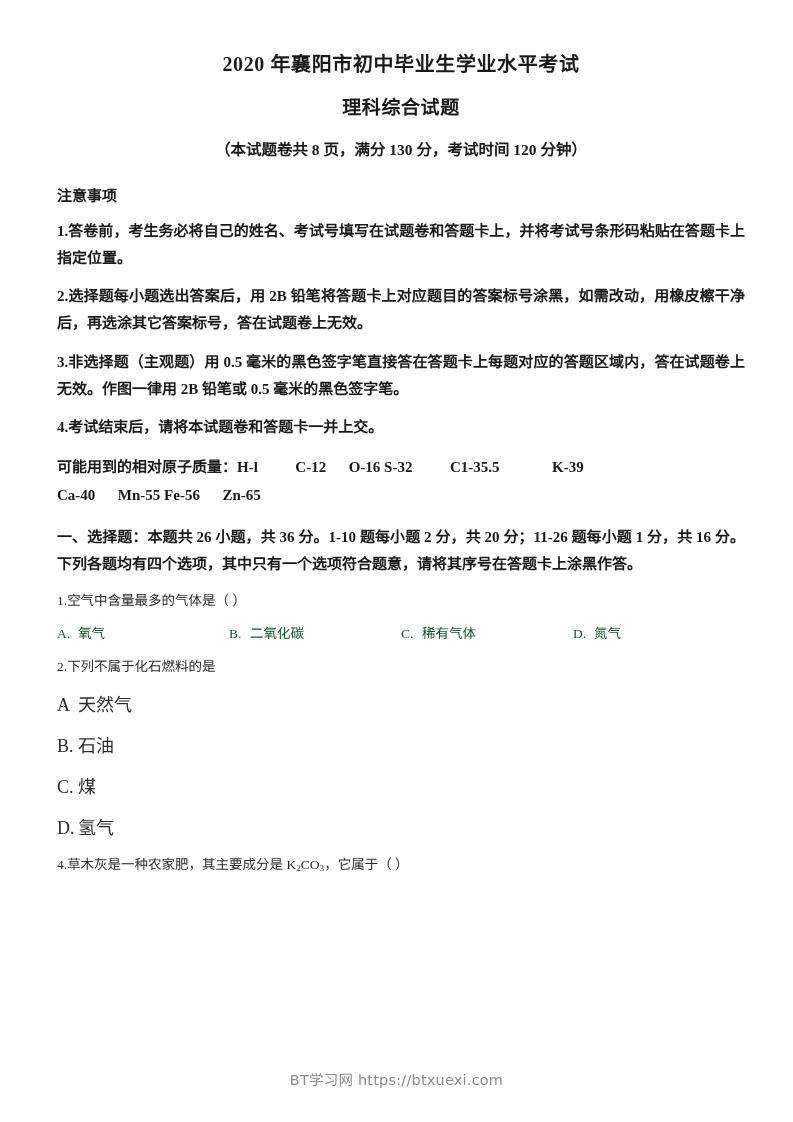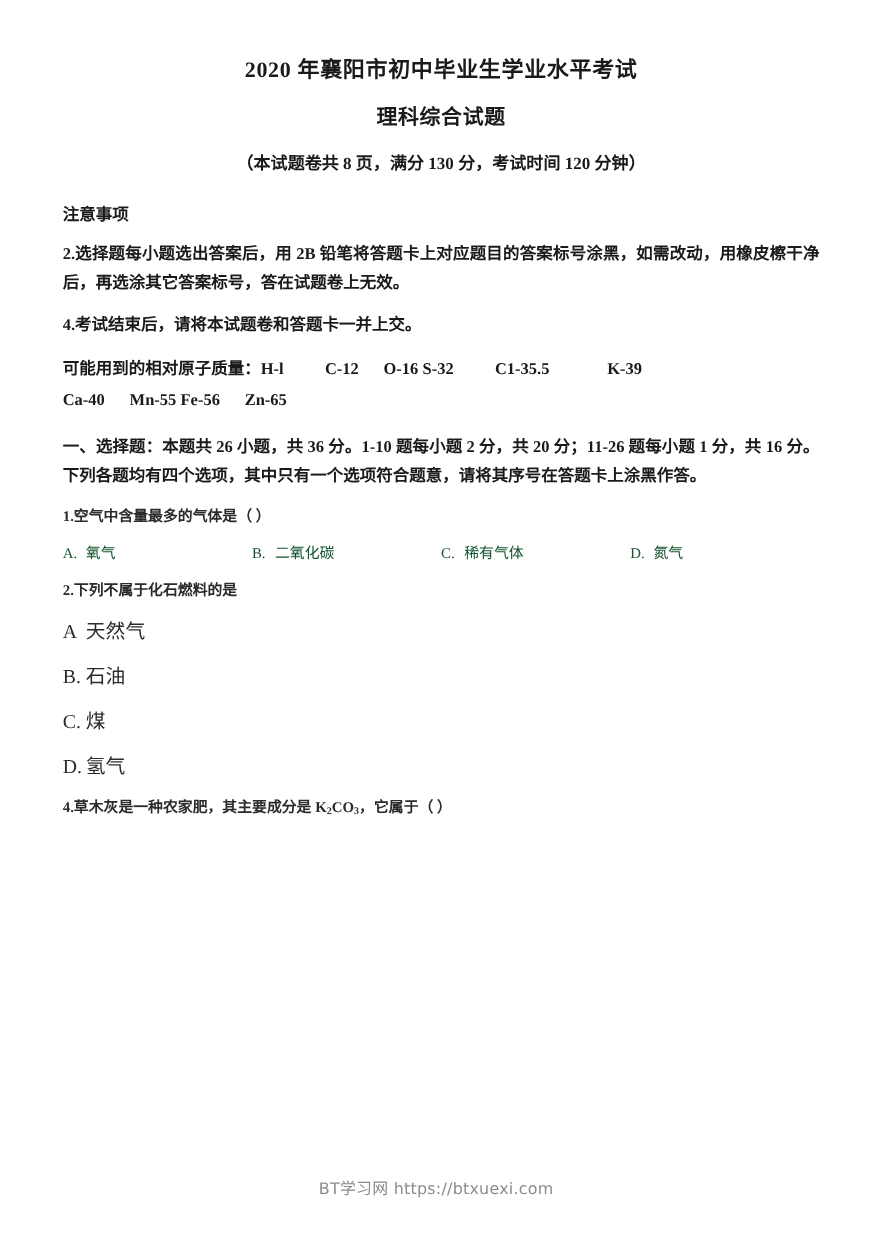--- a/index.html
+++ b/index.html
@@ -96,21 +96,21 @@
     text-align: justify;
     text-justify: inter-ideograph;
   }
 
   
   .question {
     padding-top: 13px;
   }
   .q-stem {
     font-size: 13.5px;
-    font-weight: bold;
+    font-weight: normal;
     margin: 0;
     line-height: 1.5;
     color: #2b2b2b;
   }
   .opts-inline {
     display: flex;
     font-size: 13.5px;
     color: #14532d;
     padding-top: 13px;
     line-height: 1.5;
@@ -163,21 +163,23 @@
 <body>
 
 <div class="page">
   <div class="content">
 
     <h1 class="doc-title">2020 年襄阳市初中毕业生学业水平考试</h1>
     <h2 class="doc-subtitle">理科综合试题</h2>
     <p class="doc-meta">（本试题卷共 8 页，满分 130 分，考试时间 120 分钟）</p>
 
     <p class="notice-head">注意事项</p>
+    <p class="notice-item">1.答卷前，考生务必将自己的姓名、考试号填写在试题卷和答题卡上，并将考试号条形码粘贴在答题卡上指定位置。</p>
     <p class="notice-item">2.选择题每小题选出答案后，用 2B 铅笔将答题卡上对应题目的答案标号涂黑，如需改动，用橡皮檫干净后，再选涂其它答案标号，答在试题卷上无效。</p>
+    <p class="notice-item">3.非选择题（主观题）用 0.5 毫米的黑色签字笔直接答在答题卡上每题对应的答题区域内，答在试题卷上无效。作图一律用 2B 铅笔或 0.5 毫米的黑色签字笔。</p>
     <p class="notice-item">4.考试结束后，请将本试题卷和答题卡一并上交。</p>
 
     <div class="mass-block">
       <span class="mass-row"><span>可能用到的相对原子质量：</span><span>H-l          C-12      O-16 S-32          C1-35.5              K-39</span></span>
       <span class="mass-row">Ca-40      Mn-55 Fe-56      Zn-65</span>
     </div>
 
     <p class="section-head">一、选择题：本题共 26 小题，共 36 分。1-10 题每小题 2 分，共 20 分；11-26 题每小题 1 分，共 16 分。下列各题均有四个选项，其中只有一个选项符合题意，请将其序号在答题卡上涂黑作答。</p>
 
     <div class="question">

